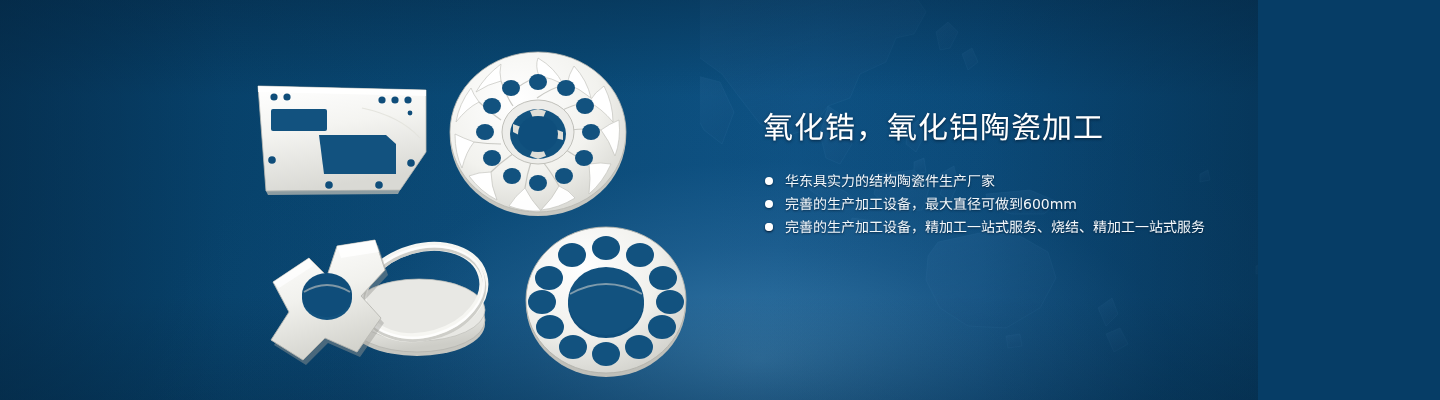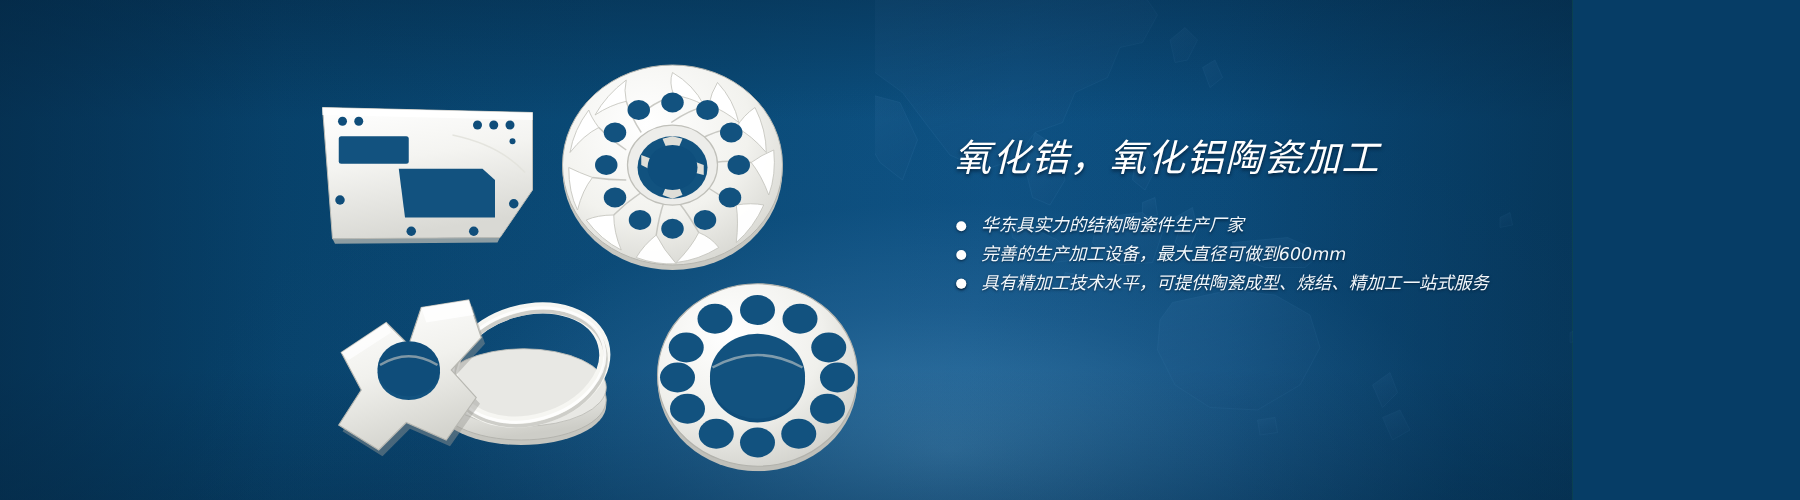--- a/index.html
+++ b/index.html
@@ -6,22 +6,21 @@
   html,body{margin:0;padding:0;}
   body{
     background:#063d66;
     font-family:"DejaVu Sans","Liberation Sans",sans-serif;
   }
   #banner{
     position:relative;
     width:1258px;
     height:400px;
     overflow:hidden;
-    background:#14532d;
-    font-style:italic;
+    background:#4d7c0f;
   }
   
   .bg-base{
     position:absolute; inset:0;
     background:linear-gradient(100deg,#073e68 0%,#084671 22%,#0a4b78 45%,#0d5284 62%,#0a4a79 80%,#084470 100%);
   }
   .bg-glow{
     position:absolute; inset:0;
     background:radial-gradient(ellipse 620px 300px at 760px 360px,
        rgba(86,150,196,0.55) 0%,
@@ -351,18 +350,18 @@
       </li>
       <li>
         <span class="dot"></span>
         <span class="bullet-text">完善的生产加工设备，最大直径可做到600mm</span>
       </li>
       <li>
         <span class="dot"></span>
       </li>
       <li>
         <span class="dot"></span>
-        <span class="bullet-text">具有精加工技术水平，可提供陶瓷成型、烧结、精加工一站式服务</span>
+        <span class="bullet-text">完善的生产加工设备，精加工一站式服务、烧结、精加工一站式服务</span>
       </li>
     </ul>
   </div>
 
 </div>
 
 </body></html>

